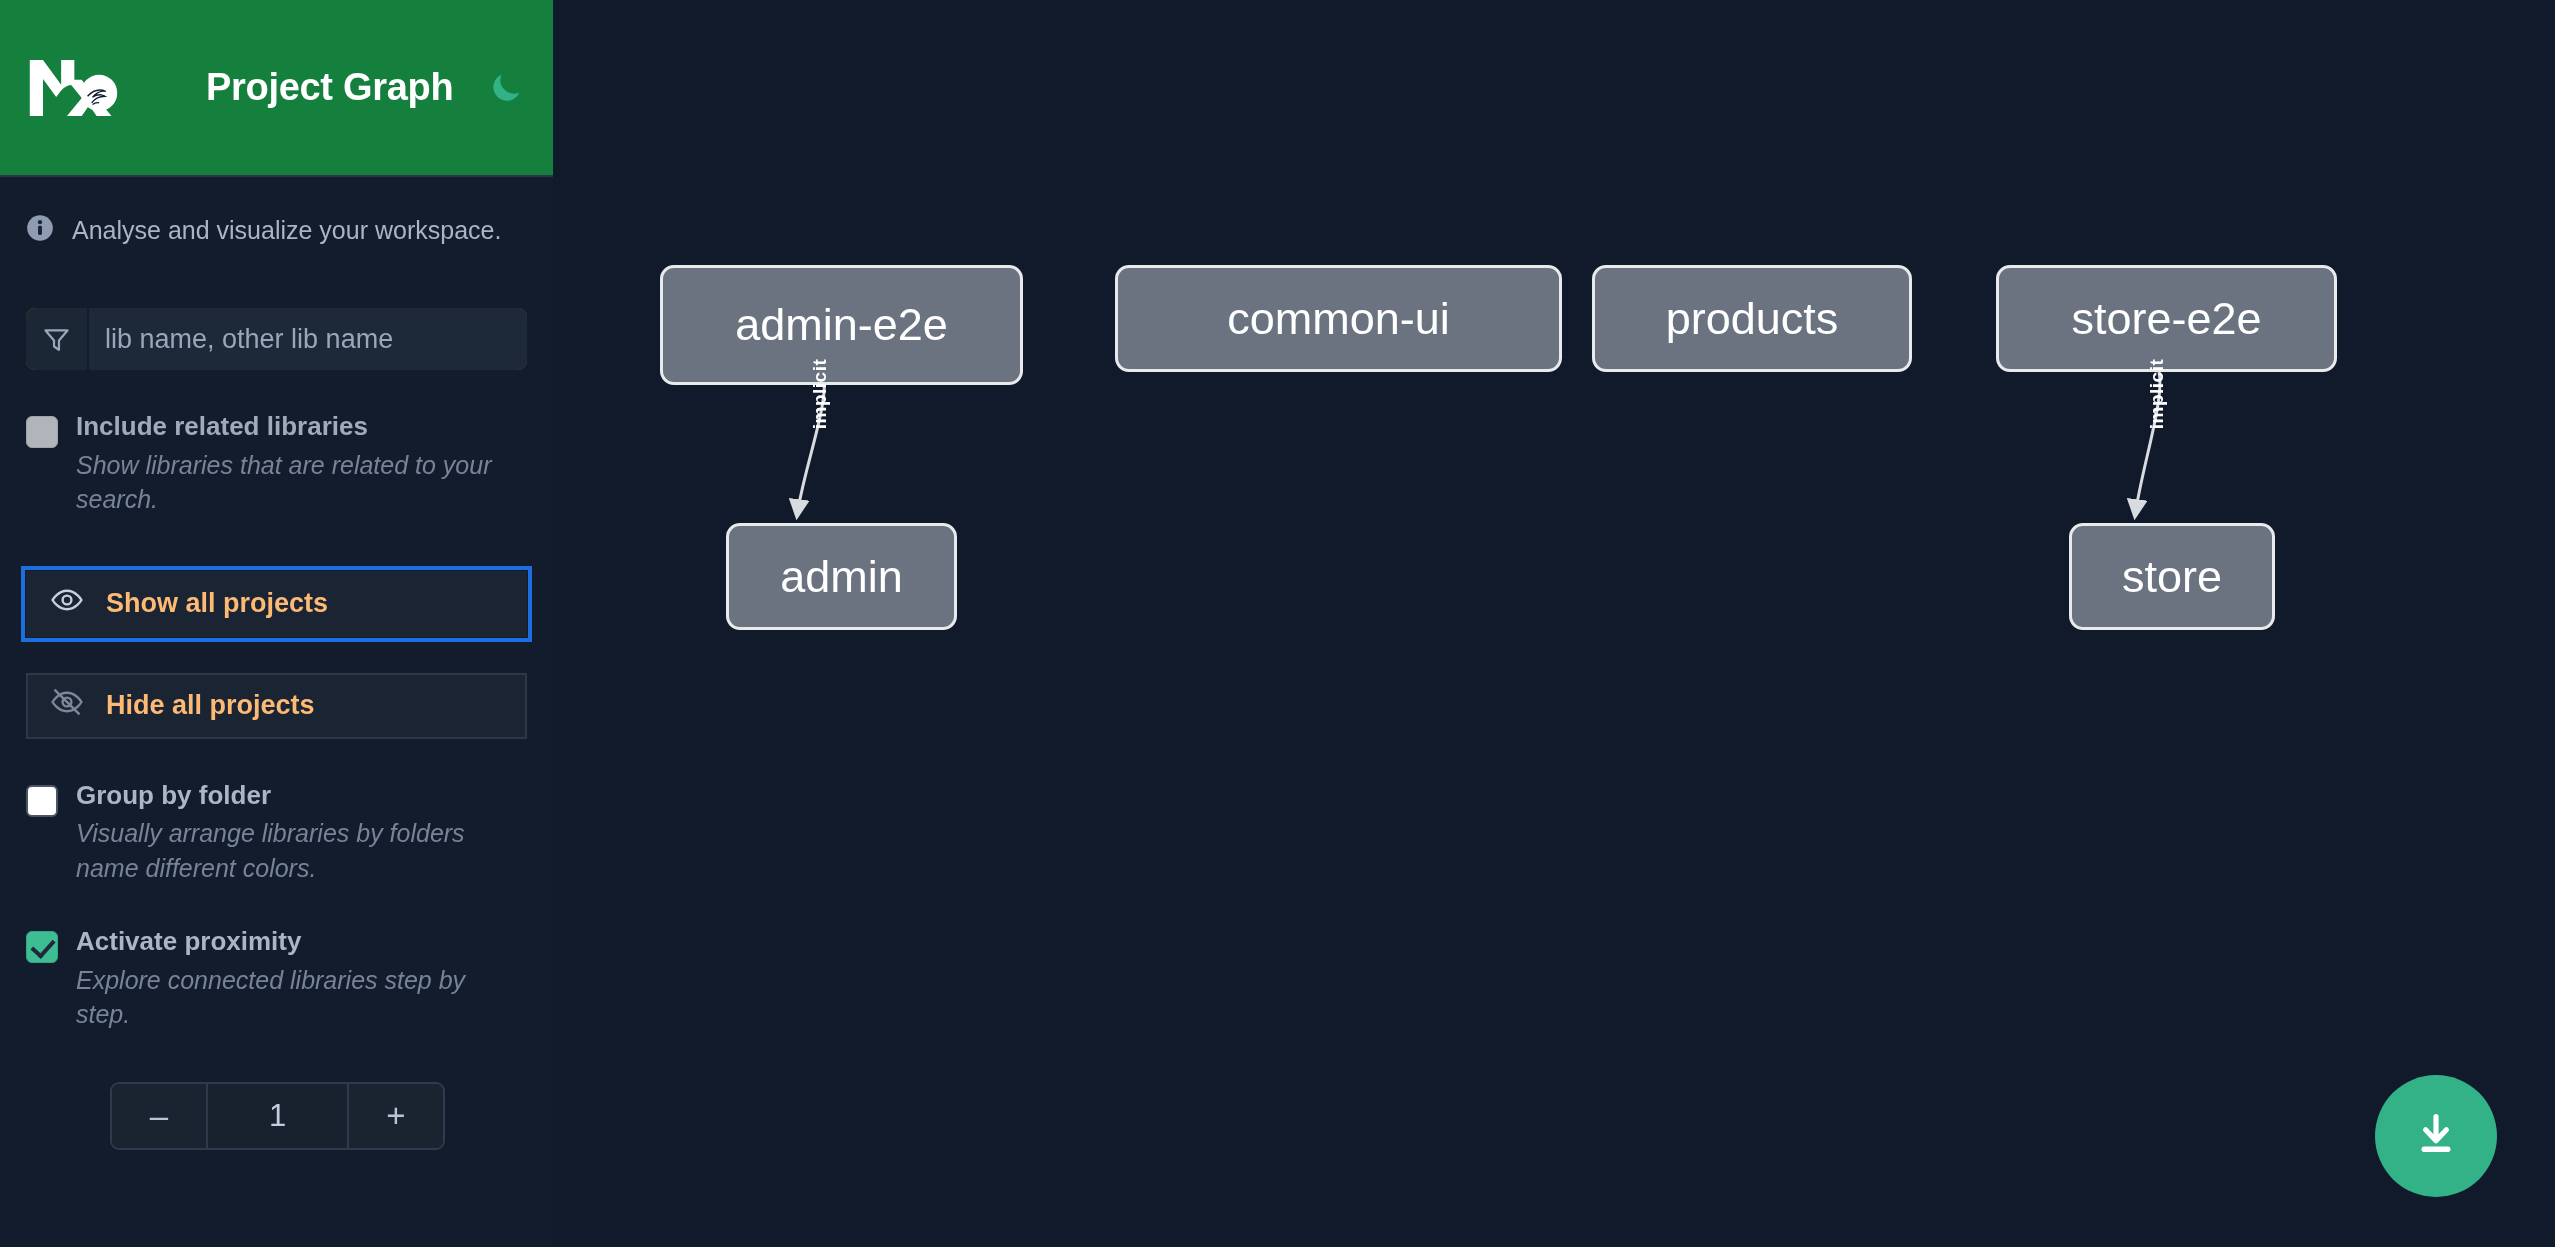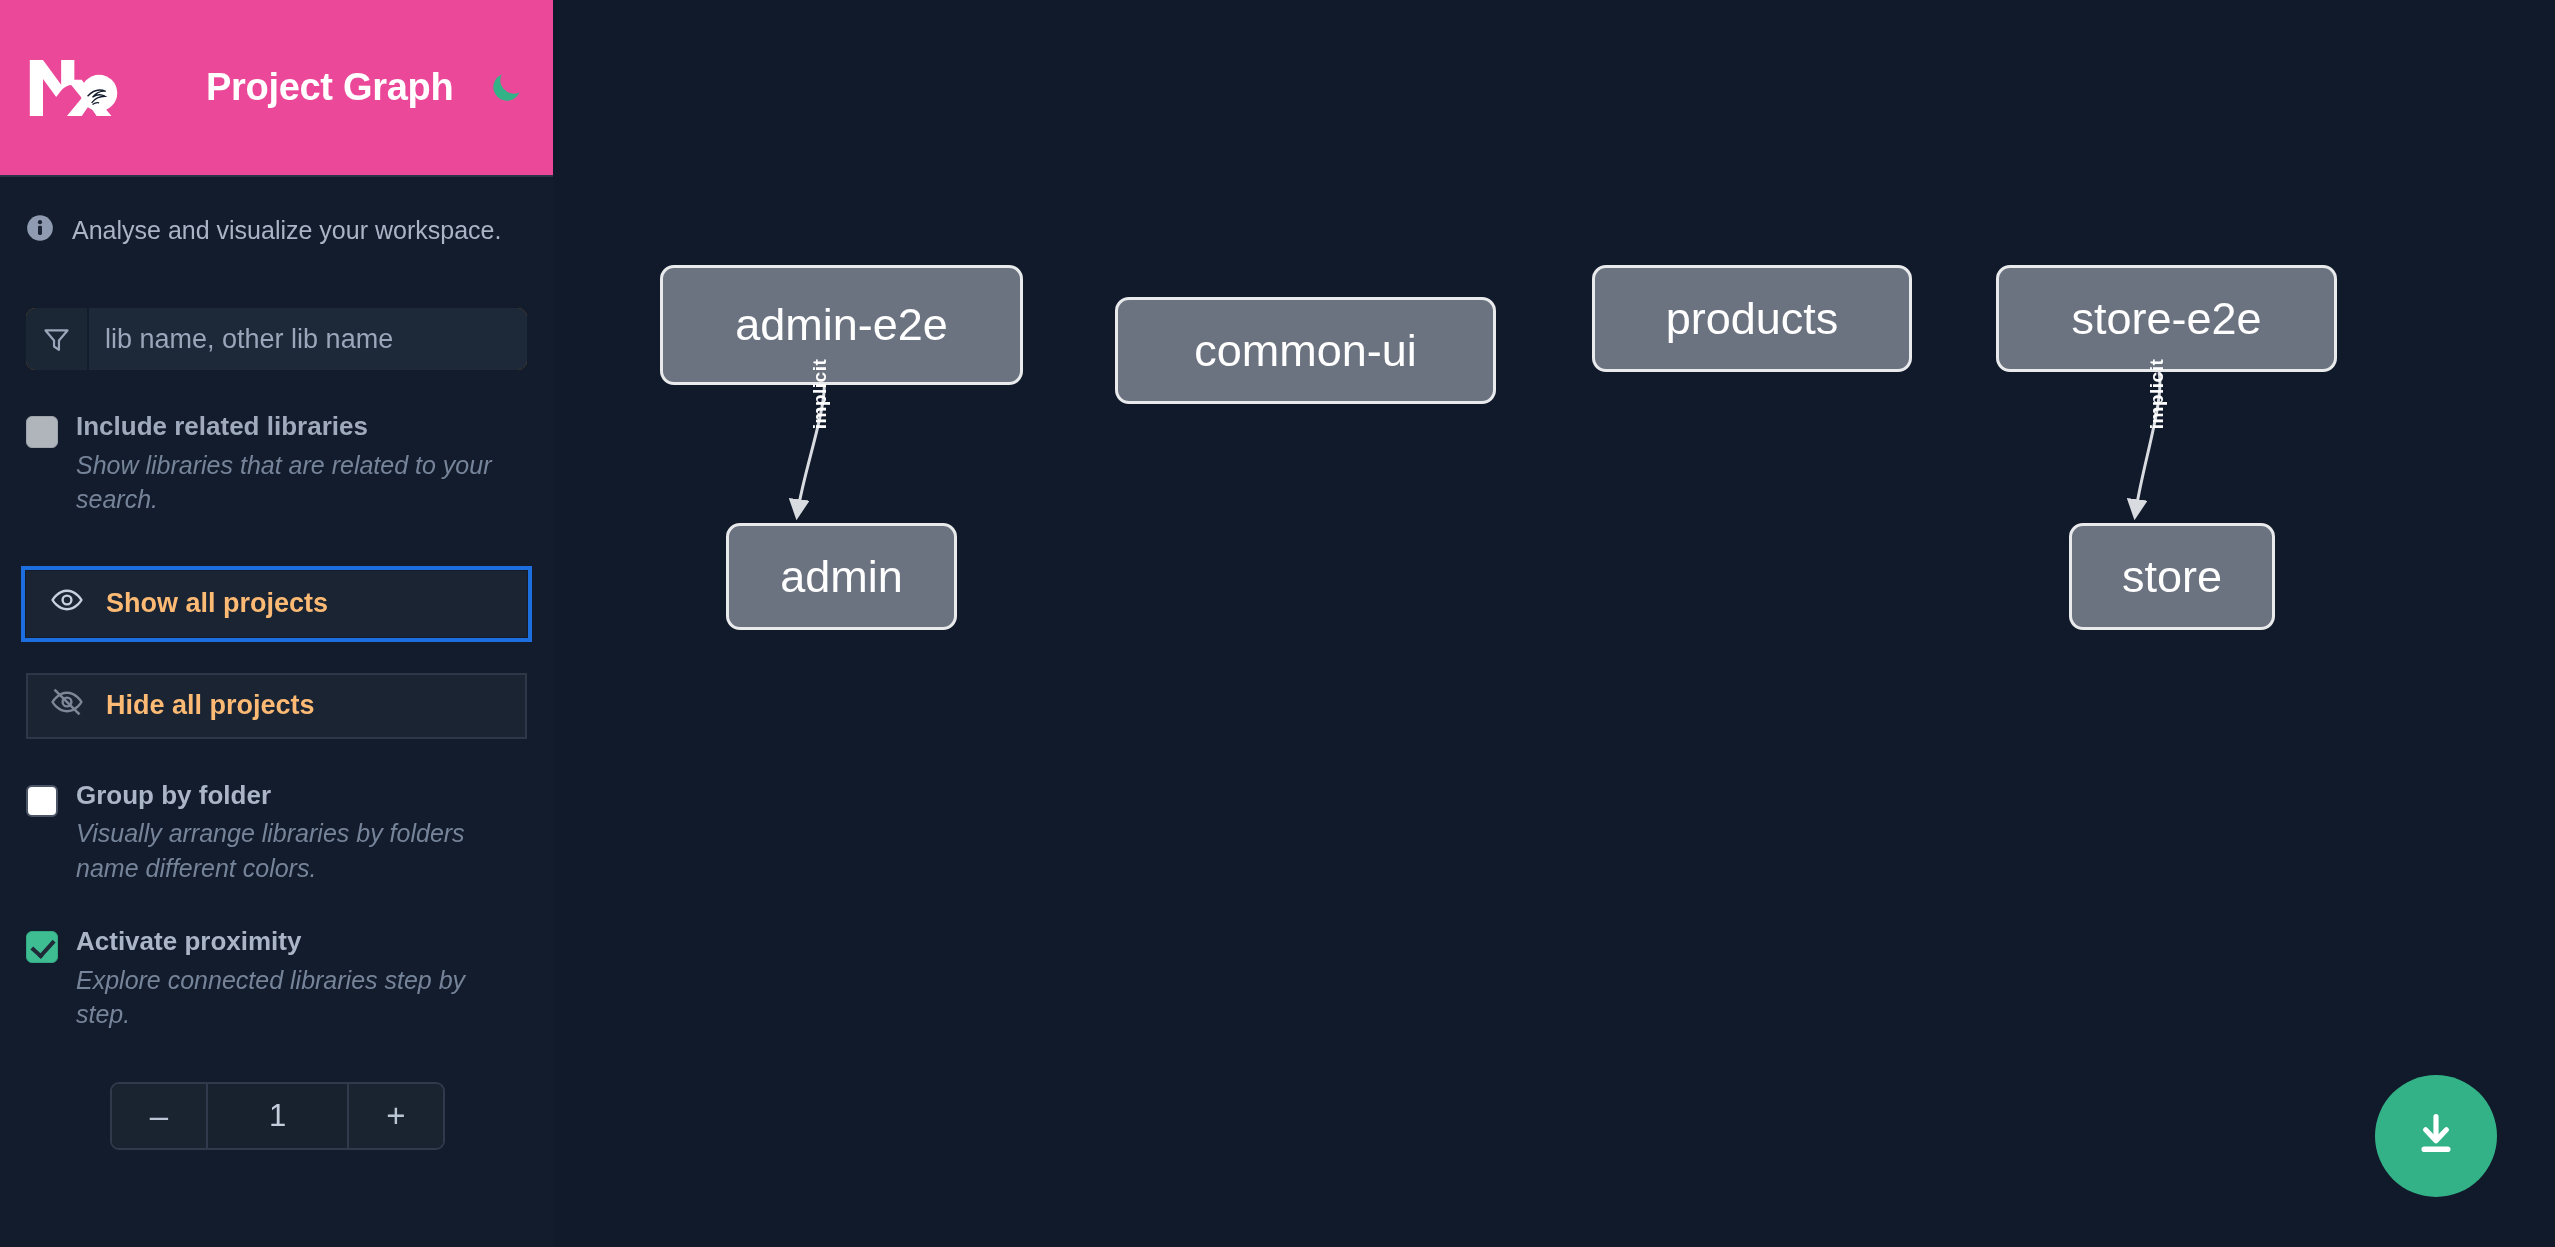--- a/index.html
+++ b/index.html
@@ -29,21 +29,21 @@
     flex: 0 0 553px;
     overflow: hidden;
   }
 
   .sidebar-header {
     height: 177px;
     display: flex;
     align-items: center;
     padding: 0 0 0 26px;
     border-bottom: 2px solid #2b3446;
-    background: #ec4899;
+    background: #15803d;
   }
 
   .nx-logo {
     width: 100px;
     height: 66px;
     flex: 0 0 100px;
     display: block;
   }
 
   .app-title {
@@ -389,21 +389,21 @@
         <marker id="arrow" viewBox="0 0 10 10" refX="8" refY="5" markerWidth="7" markerHeight="7" orient="auto-start-reverse">
           <path d="M 0 0 L 10 5 L 0 10 z" fill="#d8dbe0"></path>
         </marker>
       </defs>
       <path d="M 270 372 C 278 400 250 470 244 516" fill="none" stroke="#d8dbe0" stroke-width="3" marker-end="url(#arrow)"></path>
       <path d="M 1606 372 C 1612 400 1588 470 1582 516" fill="none" stroke="#d8dbe0" stroke-width="3" marker-end="url(#arrow)"></path>
     </svg>
 
     <div id="nodes">
         <div class="node" style="left: 107px; top: 265px; width: 363px; height: 120px;">admin-e2e</div>
-        <div class="node" style="left: 562px; top: 265px; width: 381px; height: 107px; margin-top: 32px;">common-ui</div>
+        <div class="node" style="left: 562px; top: 265px; width: 447px; height: 107px;">common-ui</div>
         <div class="node" style="left: 1039px; top: 265px; width: 320px; height: 107px;">products</div>
         <div class="node" style="left: 1443px; top: 265px; width: 341px; height: 107px;">store-e2e</div>
         <div class="node" style="left: 173px; top: 523px; width: 231px; height: 107px;">admin</div>
         <div class="node" style="left: 1516px; top: 523px; width: 206px; height: 107px;">store</div>
       </div>
     <div id="edge-labels">
         <div class="edge-label" style="left: 232px; top: 383px;">implicit</div>
         <div class="edge-label" style="left: 1569px; top: 383px;">implicit</div>
       </div>
 

